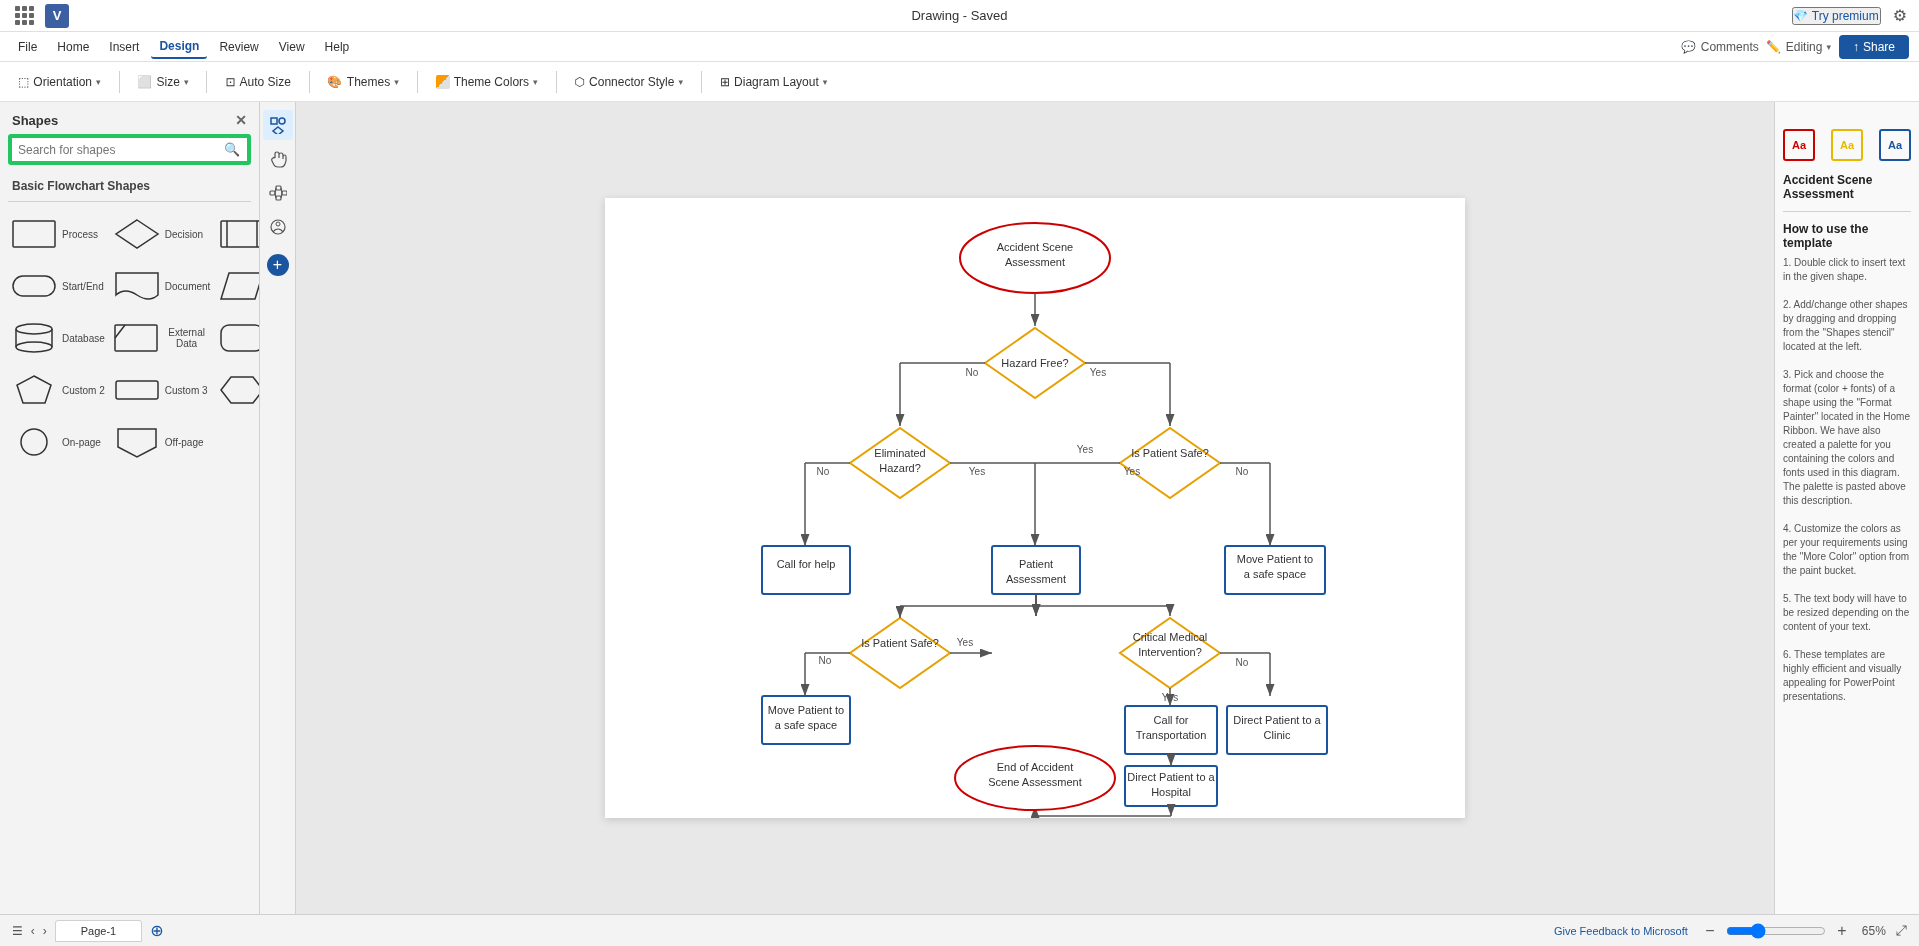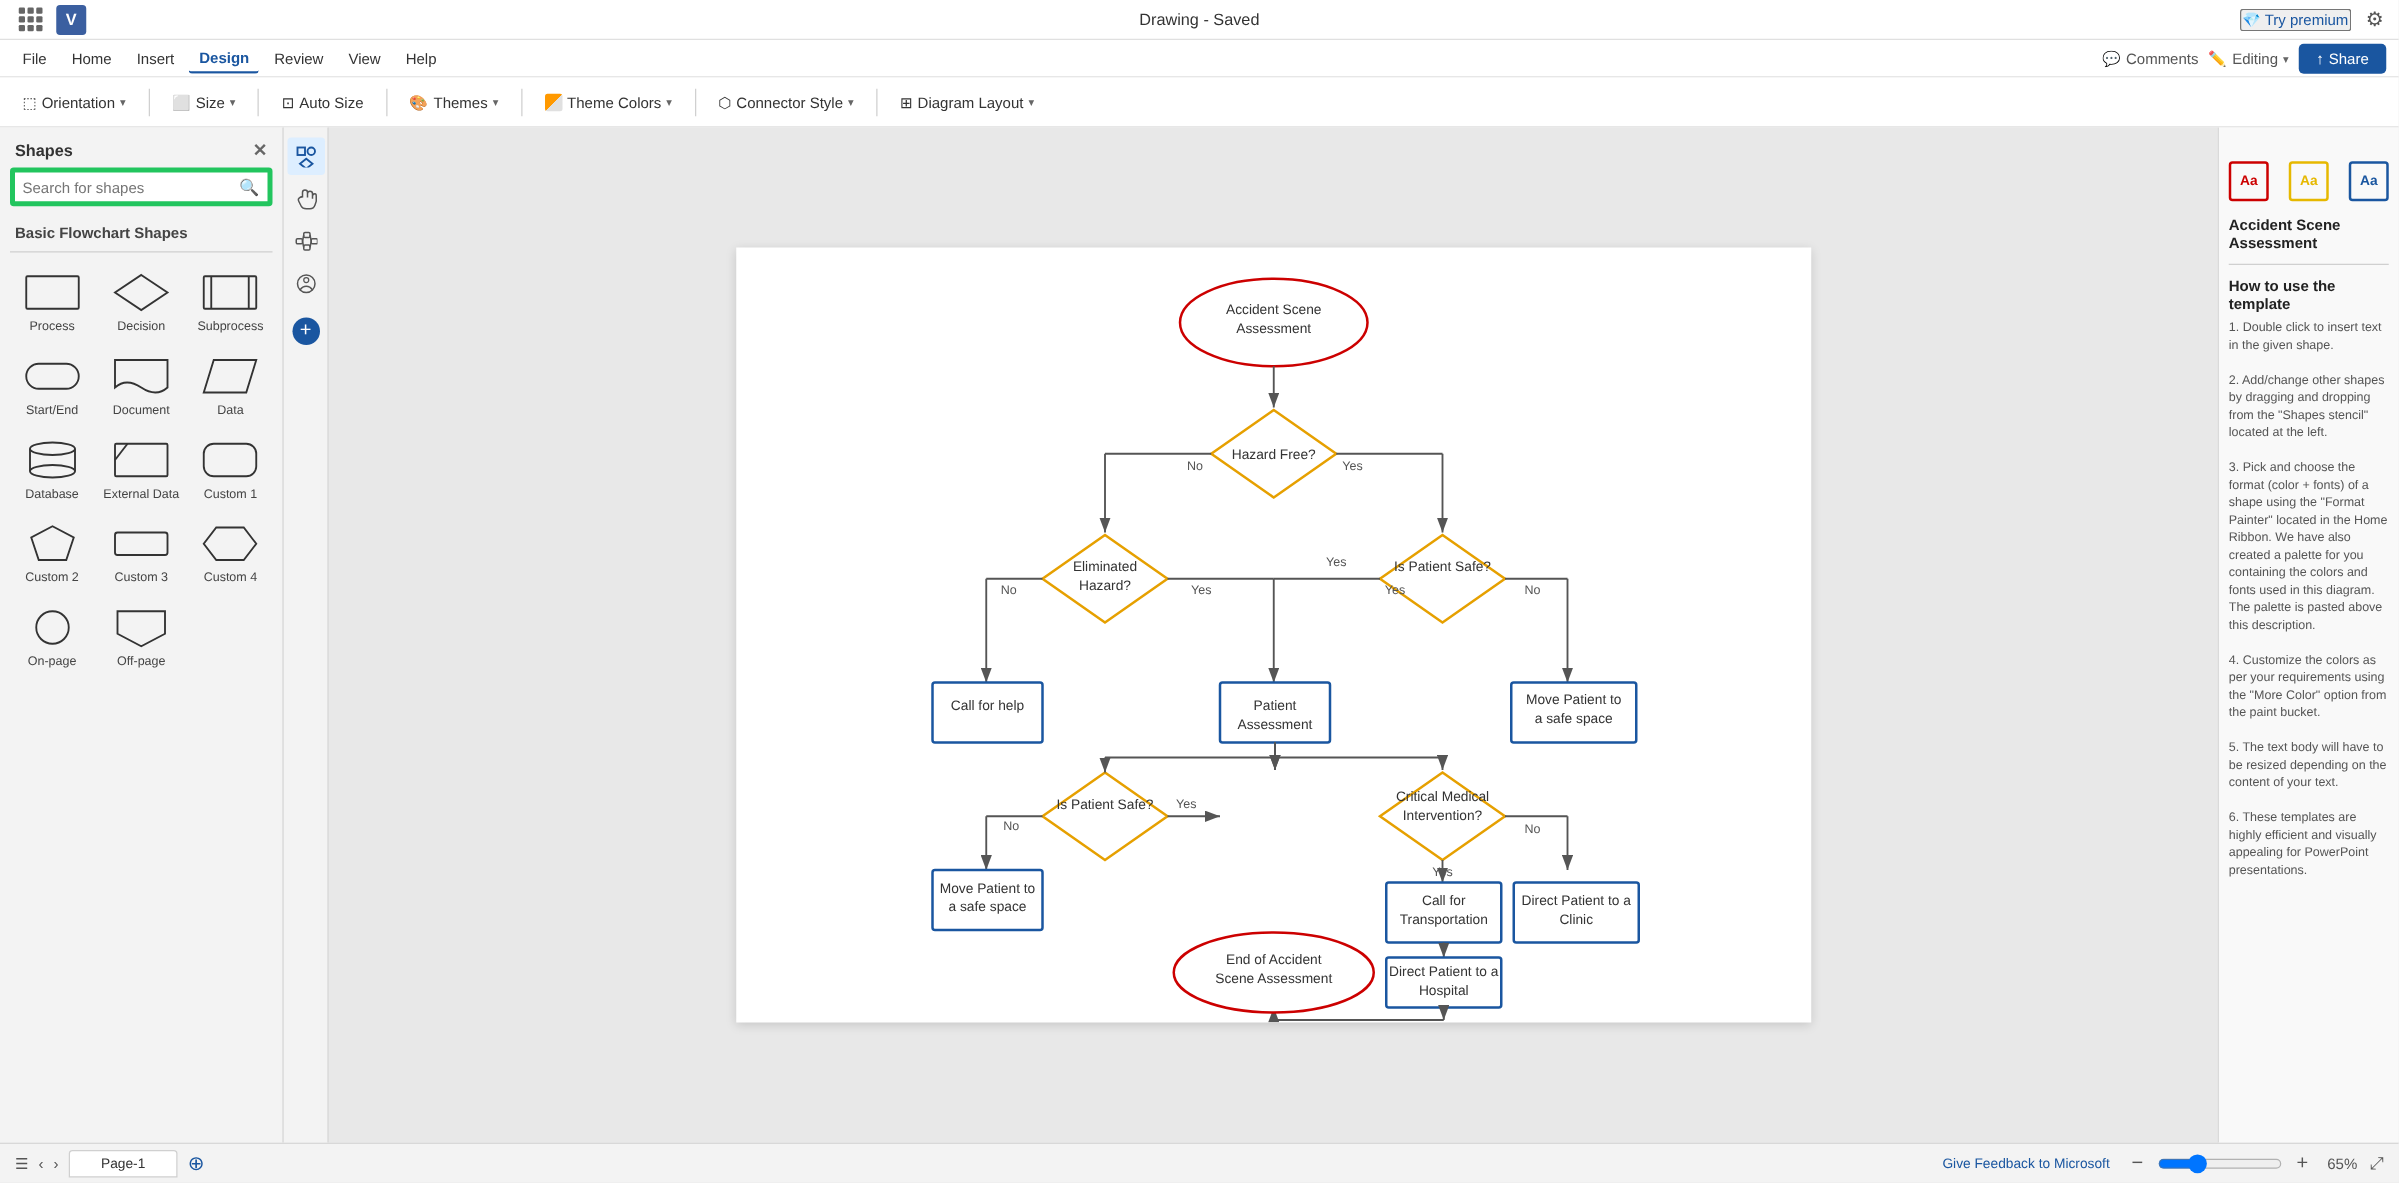--- a/index.html
+++ b/index.html
@@ -53,21 +53,21 @@
       border-radius: 3px; white-space: nowrap;
     }
     .toolbar-sep { width: 1px; height: 22px; background: #d0d0d0; margin: 0 4px; }
     .dropdown-arrow { font-size: 9px; color: #666; }
 
     
     #main { display: flex; height: calc(946px - 32px - 30px - 40px - 32px); }
 
     
     #sidebar {
-      width: 227px;
+      width: 260px;
       background: #f3f3f3;
       border-right: 1px solid #d0d0d0;
       display: flex;
       flex-direction: column;
       overflow: hidden;
     }
     #sidebar-header {
       display: flex; align-items: center; justify-content: space-between;
       padding: 10px 12px 6px;
       font-weight: 600; font-size: 13px; color: #333;
@@ -81,21 +81,21 @@
     #search-box input {
       border: none; outline: none; font-size: 12px; flex: 1; background: transparent;
     }
     #shapes-content { overflow-y: auto; flex: 1; padding: 0 8px; }
     .shape-section-title {
       font-size: 12px; font-weight: 600; color: #444;
       padding: 6px 4px 8px; border-bottom: 1px solid #d0d0d0; margin-bottom: 8px;
     }
     .shape-grid { display: grid; grid-template-columns: repeat(3, 1fr); gap: 4px; margin-bottom: 12px; }
     .shape-item {
-      display: flex; flex-direction: column; align-items: center; gap: 4px;
+      display: flex; flex-direction: row; align-items: center; gap: 4px;
       padding: 6px 2px; cursor: pointer; border-radius: 3px;
     }
     .shape-item span { font-size: 10px; color: #444; text-align: center; }
     .shape-svg { width: 48px; height: 36px; display: flex; align-items: center; justify-content: center; }
 
     
     #left-strip {
       width: 36px; background: #f3f3f3; border-right: 1px solid #d0d0d0;
       display: flex; flex-direction: column; align-items: center; padding-top: 8px; gap: 4px;
     }

